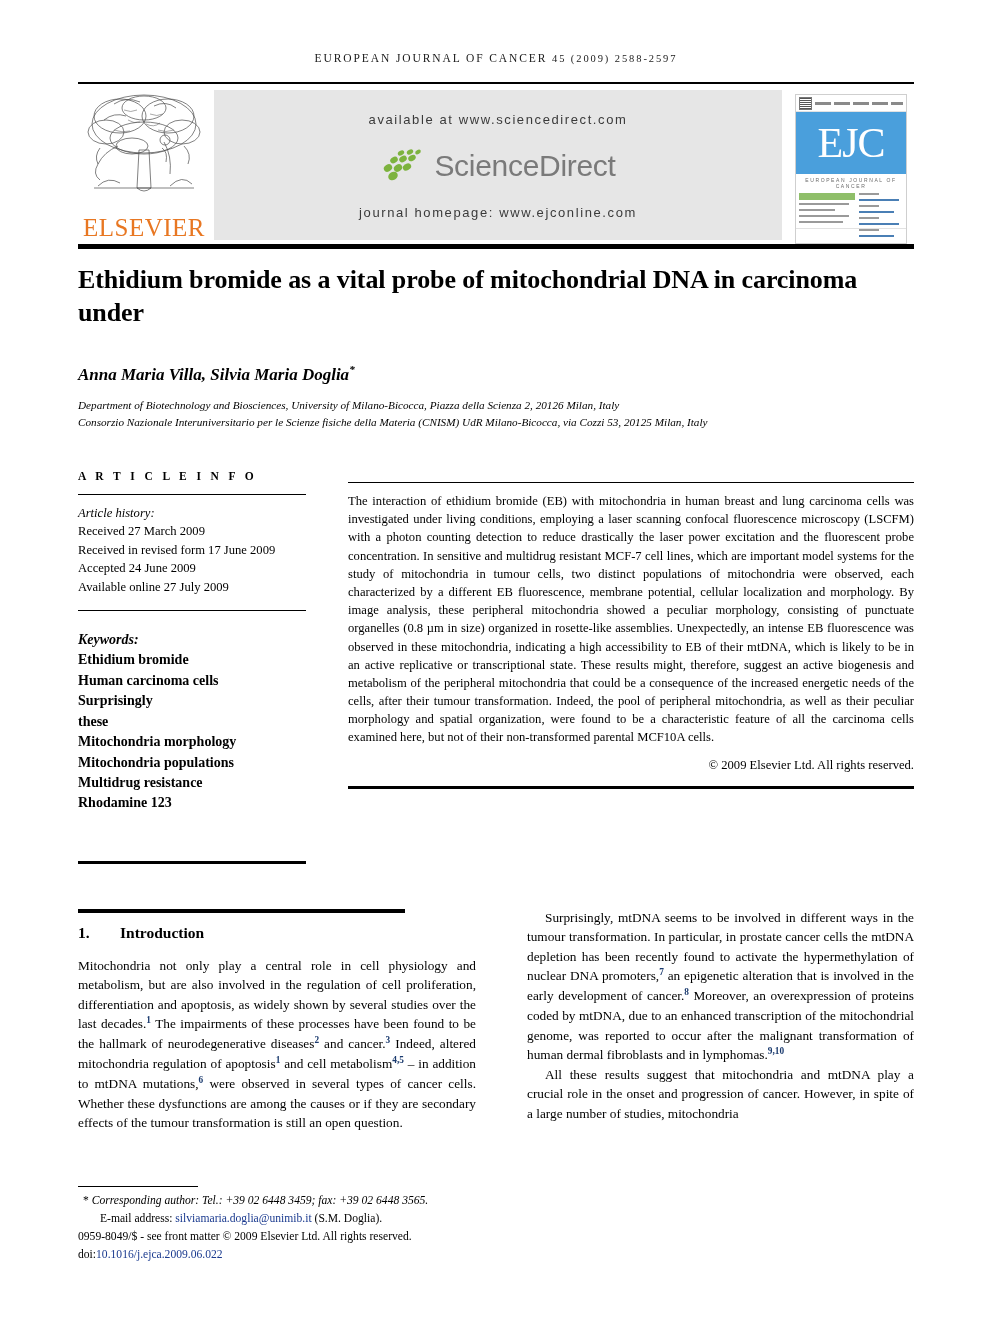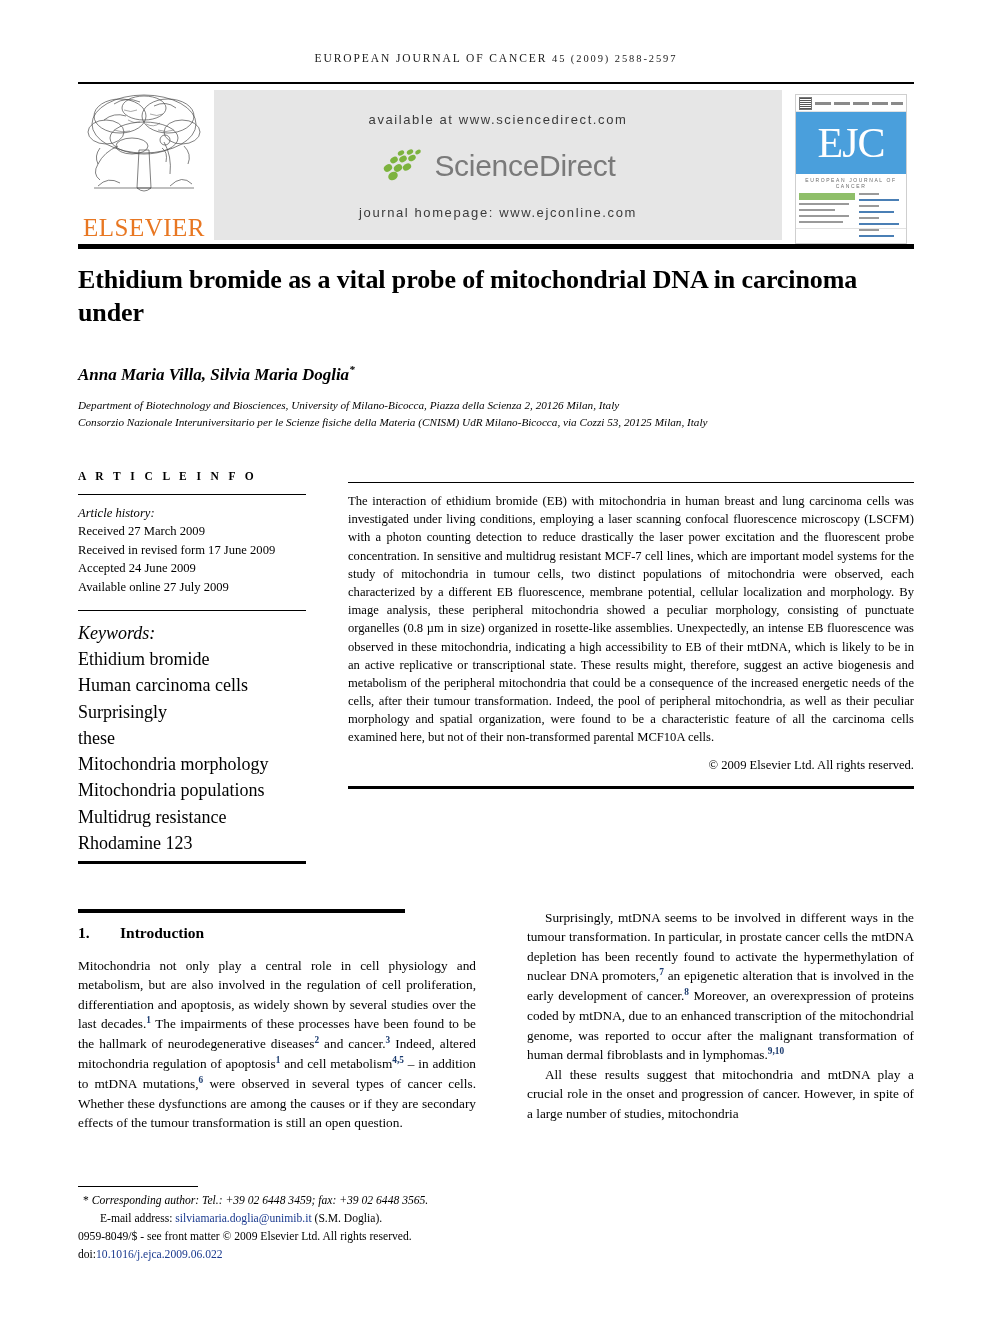--- a/index.html
+++ b/index.html
@@ -255,23 +255,24 @@
     margin-top: 9px;
   }
   .hist .lbl { font-style: italic; }
   .kw-rule {
     height: 1px;
     background: #000;
     margin-top: 14px;
   }
   .keywords {
     font-family: "Liberation Serif", serif;
-    font-size: 18px;
+    font-size: 14px;
     line-height: 1.46;
-    margin-top: 9px;
+    margin-top: 19px;
+    font-weight: bold;
   }
   .keywords .lbl { font-style: italic; }
 
   .abstract {
     font-family: "Liberation Serif", serif;
     font-size: 12.6px;
     line-height: 1.445;
     text-align: justify;
     text-justify: inter-word;
     margin-top: 9px;

